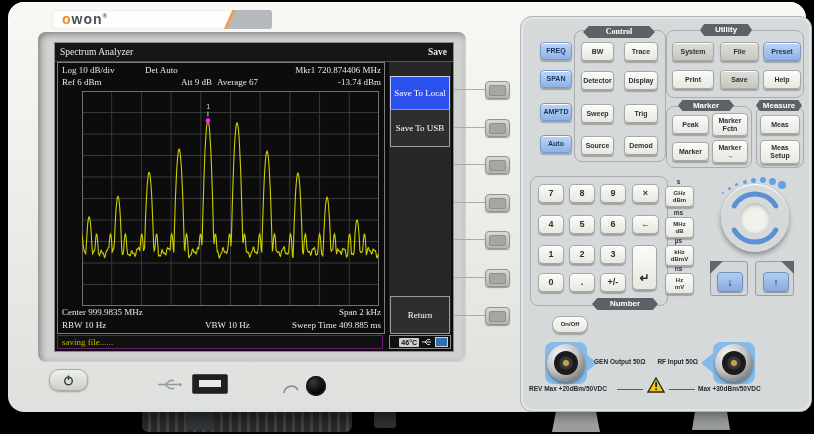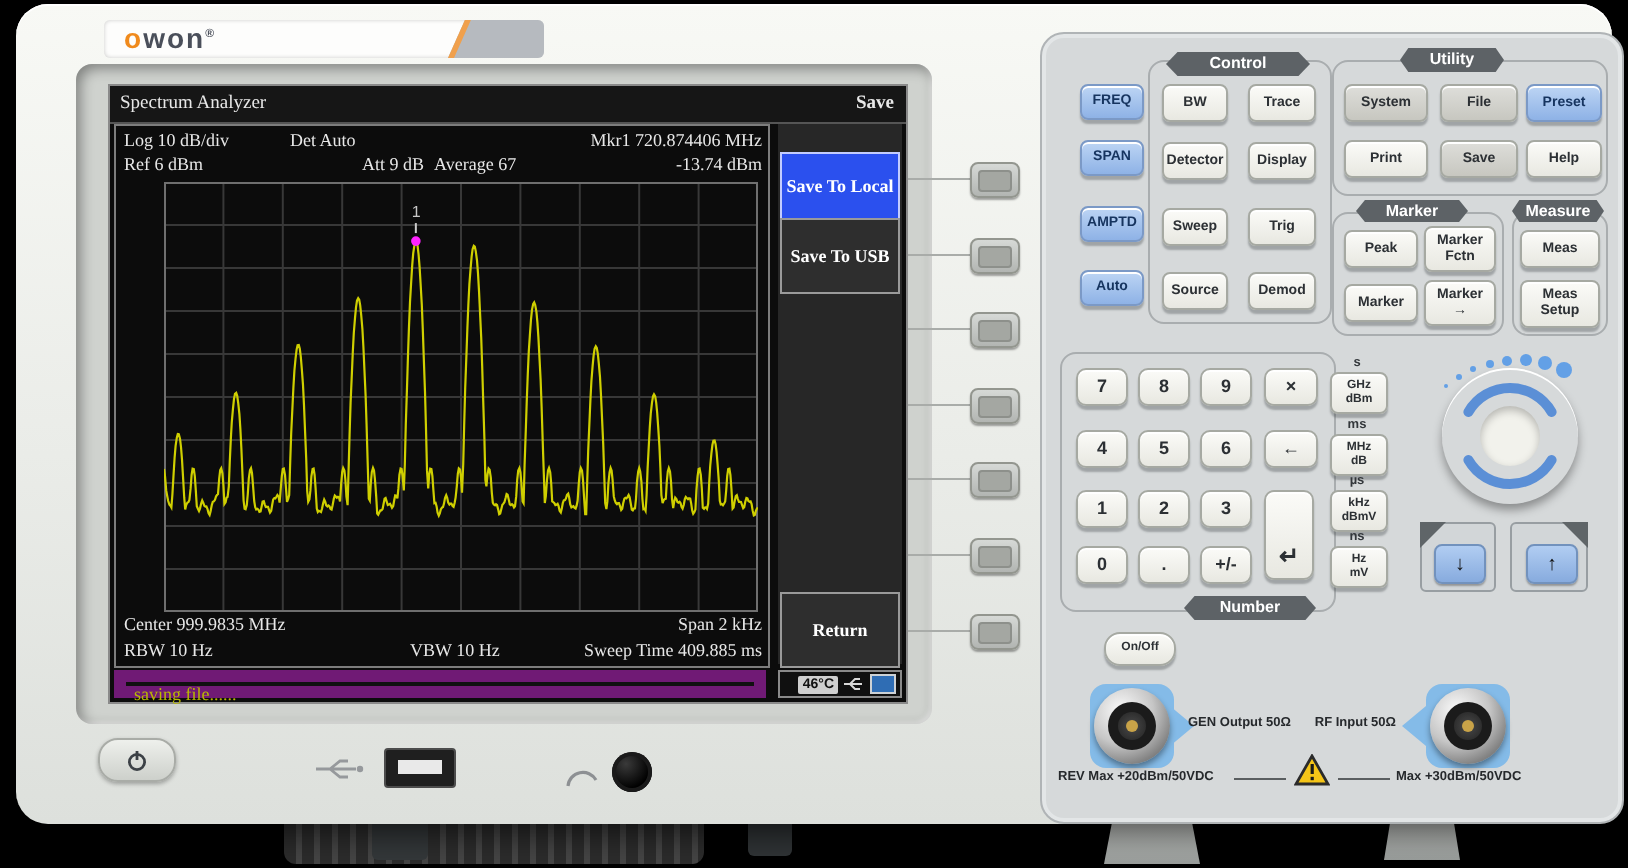--- a/index.html
+++ b/index.html
@@ -17,23 +17,23 @@
   .logo-stripe{position:absolute;left:176px;top:-2px;width:110px;height:24px;background:#b6babf;transform:skewX(-24deg);border-left:3px solid #f0a04c;}
   
   .screen-recess{position:absolute;left:30px;top:30px;width:428px;height:330px;border-radius:8px;background:#cfd2ce;
     box-shadow:inset 2px 2px 7px rgba(0,0,0,.4), inset -1px -1px 2px rgba(255,255,255,.7);}
   .screen{position:absolute;left:46px;top:40px;width:400px;height:310px;background:#0c0c0c;border:1px solid #8a8a8a;box-sizing:border-box;font-family:"Liberation Serif",serif;color:#e8e8e8;}
   .stx{position:absolute;font-size:9px;line-height:12px;white-space:nowrap;}
   .titlebar{position:absolute;left:0;top:0;width:398px;height:18px;background:#161616;border-bottom:1px solid #555;}
   .main-border{position:absolute;left:2px;top:19px;width:326px;height:270px;border:1px solid #7d7d7d;}
   .menu-col{position:absolute;left:334px;top:19px;width:62px;height:270px;background:#272727;}
   .menu-item{position:absolute;left:1px;width:58px;display:flex;align-items:center;justify-content:center;text-align:center;
-    font-weight:bold;font-size:9px;color:#fff;background:#2e2e2e;border:1px solid #9a9a9a;line-height:1.15;}
+    font-weight:normal;font-size:9px;color:#fff;background:#2e2e2e;border:1px solid #9a9a9a;line-height:1.15;}
   .menu-item.active{background:#2b50ee;border-color:#c3ccff;}
-  .statusbar-left{position:absolute;left:2px;top:292px;width:326px;height:14px;background:#101010;border:6px solid #701a75;box-sizing:border-box;padding-left:28px;}
+  .statusbar-left{position:absolute;left:2px;top:292px;width:326px;height:14px;background:#101010;border:1px solid #701a75;box-sizing:border-box;padding-left:28px;}
   .statusbar-right{position:absolute;left:334px;top:292px;width:62px;height:14px;background:#101010;border:1px solid #8a8a8a;box-sizing:border-box;display:flex;align-items:center;justify-content:flex-end;gap:2px;padding-right:2px;}
   .temp-badge{background:#cfcfcf;color:#111;font-family:"Liberation Sans",sans-serif;font-size:7px;font-weight:bold;padding:0 2px;border-radius:1px;line-height:9px;}
   .mon-icon{width:11px;height:8px;border:1px solid #cdd1d4;background:#2f6db4;position:relative;}
   
   .softkey{position:absolute;width:23px;height:16px;border-radius:4px;background:linear-gradient(180deg,#d6d9d6,#b2b5b2);border:1px solid #93968f;box-shadow:0 1px 1px rgba(0,0,0,.35);}
   .softkey-inner{position:absolute;left:3px;top:3px;width:15px;height:9px;border-radius:2px;background:#a4a7a2;border:1px solid #8d908b;}
   .sk-line{position:absolute;height:1px;background:#a9aca9;}
   
   .right-panel{position:absolute;left:512px;top:14px;width:292px;height:396px;border-radius:12px;background:#d6d9da;
     border:1px solid #b0b4b6;box-sizing:border-box;box-shadow:inset 0 0 0 2px #e3e6e7;}
@@ -173,21 +173,21 @@
     <div class="softkey" style="left:477px;top:267px;">
         <span class="softkey-inner"></span>
       </div>
     <div class="softkey" style="left:477px;top:305px;">
         <span class="softkey-inner"></span>
       </div>
 
     <div class="right-panel"></div>
 
     <div class="group" style="left:566px;top:28px;width:90px;height:130px;"></div>
-    <div class="sec-label" style="left:575px;top:24px;width:72px;height:12px;">Control</div>
+    <div class="sec-label" style="left:575px;top:24px;width:72px;height:12px;font-family:Liberation Serif, serif;">Control</div>
     <div class="key blue" style="left:532px;top:40px;width:30px;height:16px;">FREQ</div>
     <div class="key blue" style="left:532px;top:68px;width:30px;height:16px;">SPAN</div>
     <div class="key blue" style="left:532px;top:101px;width:30px;height:16px;">AMPTD</div>
     <div class="key blue" style="left:532px;top:133px;width:30px;height:16px;">Auto</div>
     <div class="key" style="left:573px;top:40px;width:31px;height:17px;">BW</div>
     <div class="key" style="left:616px;top:40px;width:32px;height:17px;">Trace</div>
     <div class="key" style="left:573px;top:69px;width:31px;height:17px;">Detector</div>
     <div class="key" style="left:616px;top:69px;width:32px;height:17px;">Display</div>
     <div class="key" style="left:573px;top:102px;width:31px;height:17px;">Sweep</div>
     <div class="key" style="left:616px;top:102px;width:32px;height:17px;">Trig</div>

